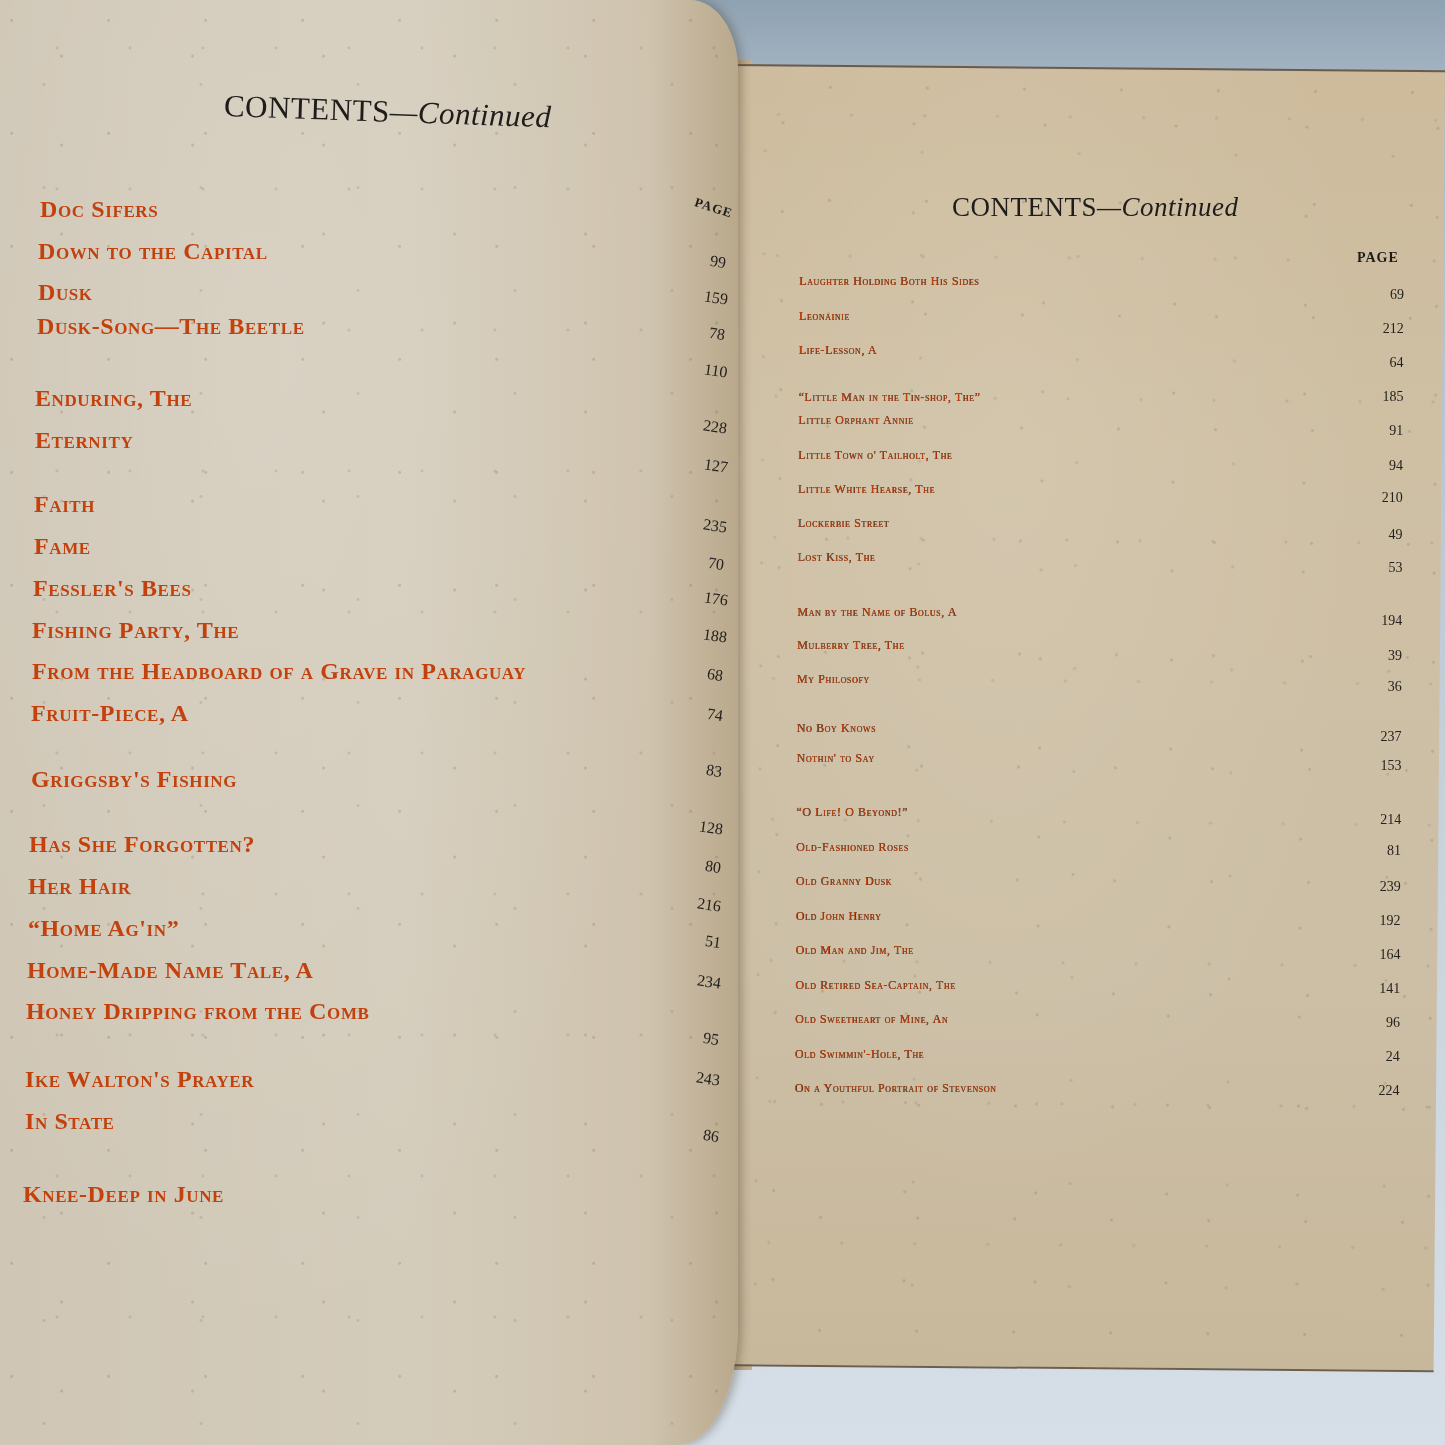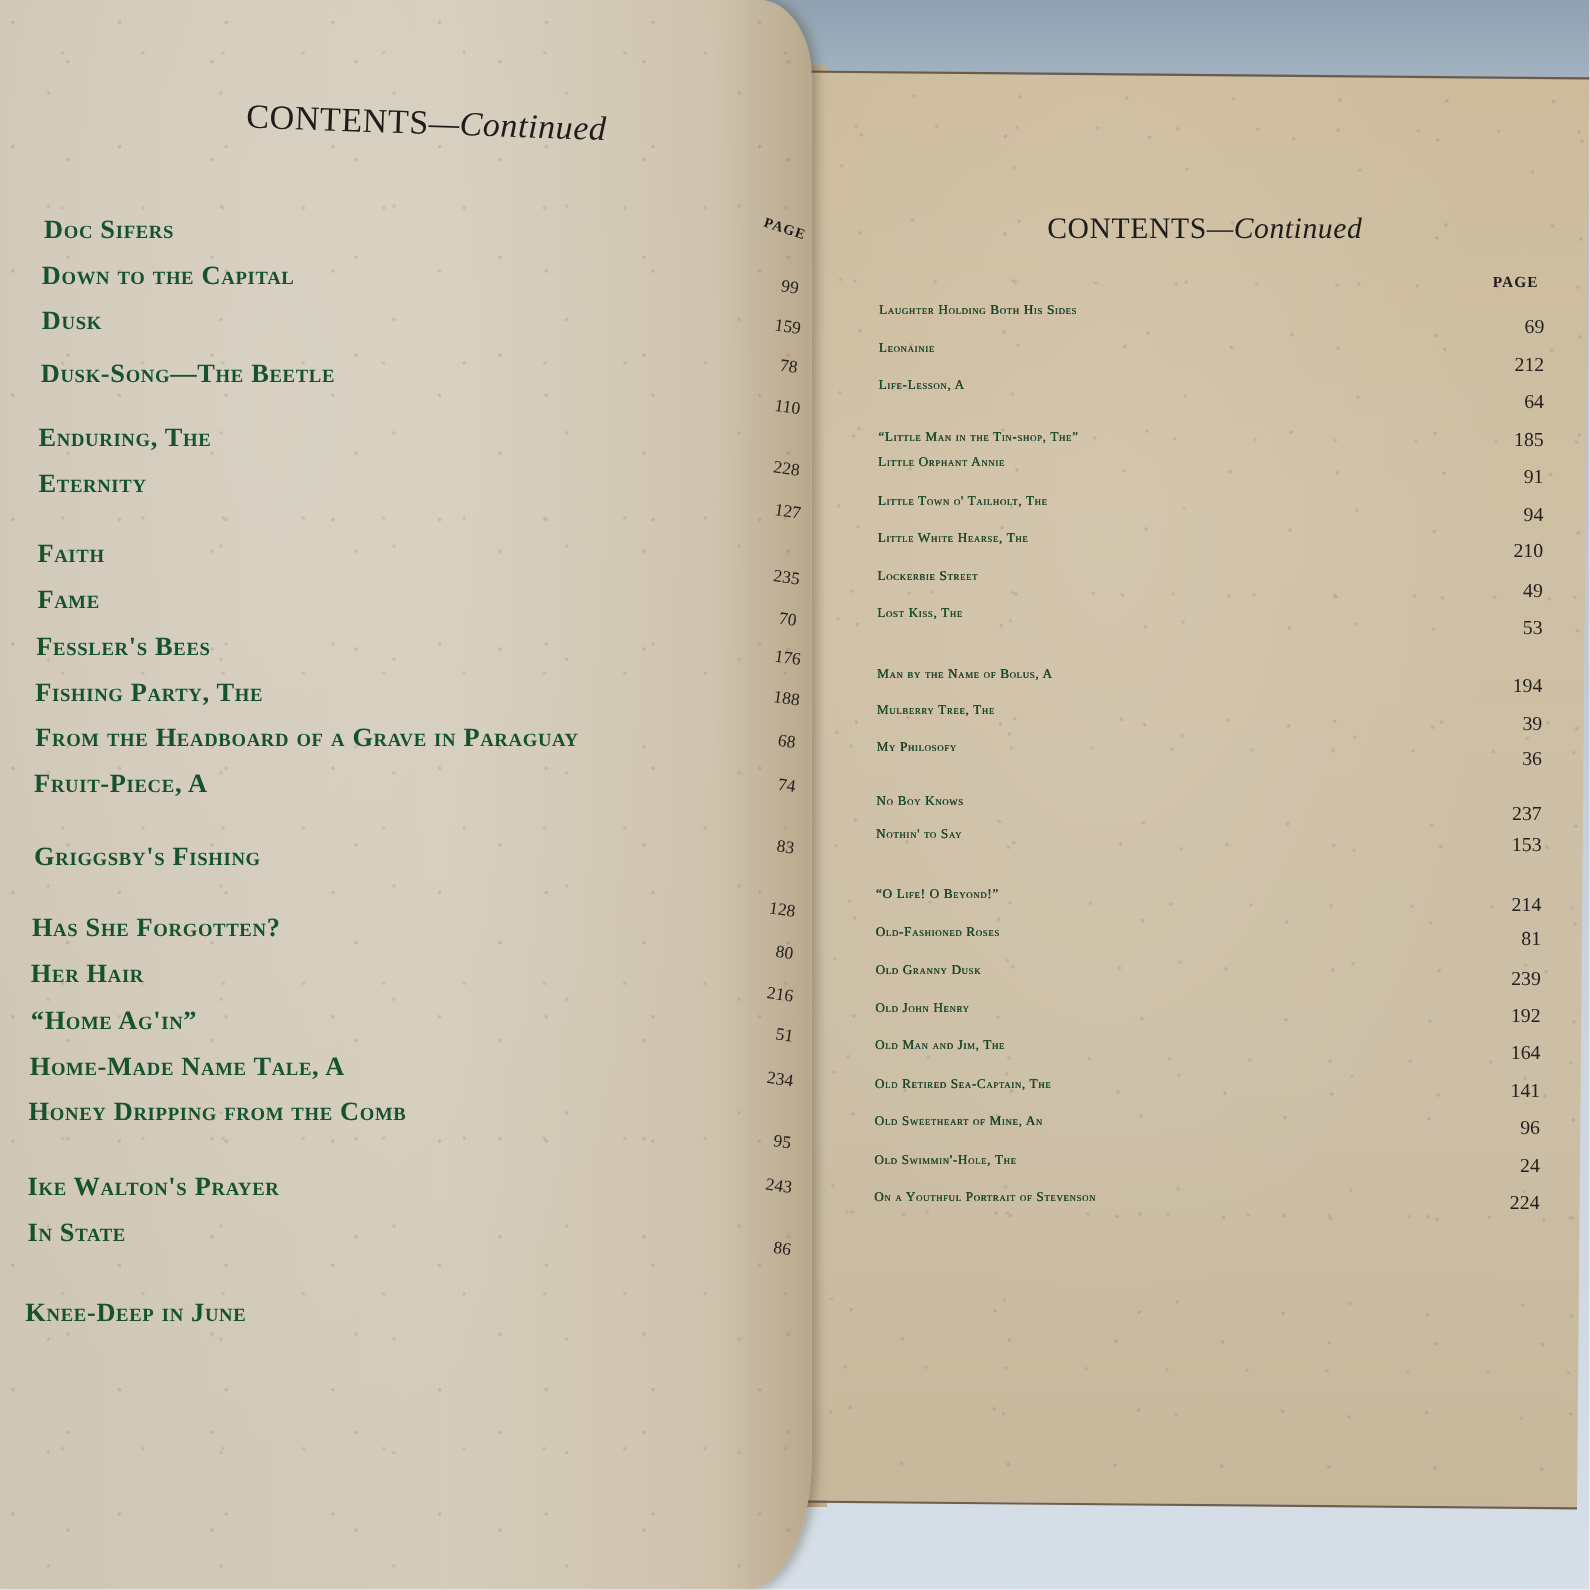--- a/index.html
+++ b/index.html
@@ -70,30 +70,30 @@
   .page-label-left { left: 694px; top: 200px; transform: rotate(18deg); }
   .page-label-right { left: 1357px; top: 250px; font-size: 14px; }
 
   .toc { position: absolute; list-style: none; }
   .toc li { position: absolute; left: 0; white-space: nowrap; }
   .title {
     position: absolute; left: 0;
     font-variant: small-caps;
     font-weight: bold;
     letter-spacing: 0.6px;
-    color: #14532d;
+    color: #c2410c;
   }
   .num {
     position: absolute;
     font-size: 16px;
     color: #24211e;
   }
   .toc-left .title { font-size: 24px; }
   .toc-right .title { font-size: 12px; font-weight: normal; text-shadow: 0.3px 0 0 #1d1b19; }
-  .toc-right .num { font-size: 18px; right: 0; text-align: right; width: 60px; }
+  .toc-right .num { font-size: 14px; right: 0; text-align: right; width: 60px; }
   .toc-left .num { transform: rotate(8deg); }
 </style>
 </head>
 <body>
 
 <div class="page-right-gutter"></div>
 
 <div class="page-right">
   <div class="speckle"></div>
 </div>
@@ -111,21 +111,21 @@
     <li>
       <span class="title" style="left: 40px; top: 196px;">Doc Sifers</span>
     </li>
     <li>
       <span class="title" style="left: 38px; top: 238px;">Down to the Capital</span>
     </li>
     <li>
       <span class="title" style="left: 38px; top: 279px;">Dusk</span>
     </li>
     <li>
-      <span class="title" style="left: 37px; top: 327px; text-align: center;">Dusk-Song—The Beetle</span>
+      <span class="title" style="left: 37px; top: 313px; text-align: center;">Dusk-Song—The Beetle</span>
     </li>
     <li>
       <span class="title" style="left: 35px; top: 385px;">Enduring, The</span>
     </li>
     <li>
       <span class="title" style="left: 35px; top: 427px;">Eternity</span>
     </li>
     <li>
       <span class="title" style="left: 34px; top: 491px;">Faith</span>
     </li>

